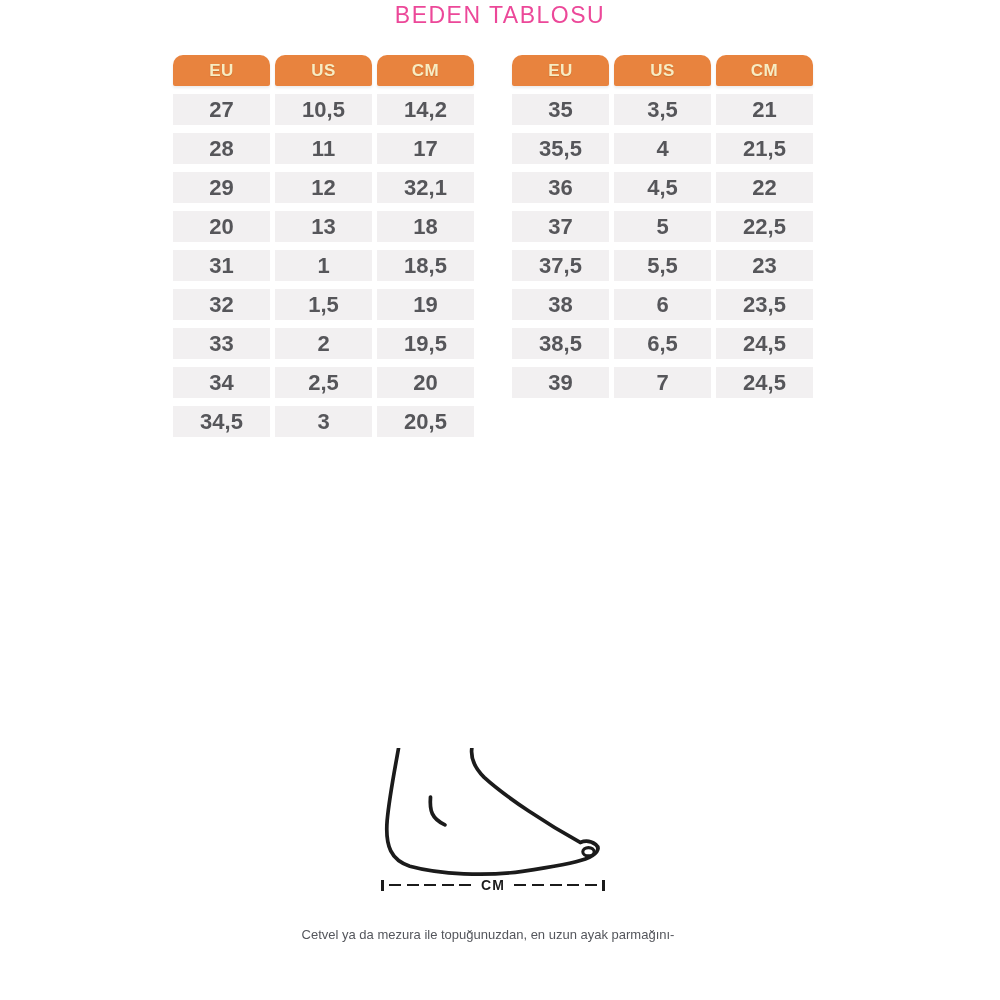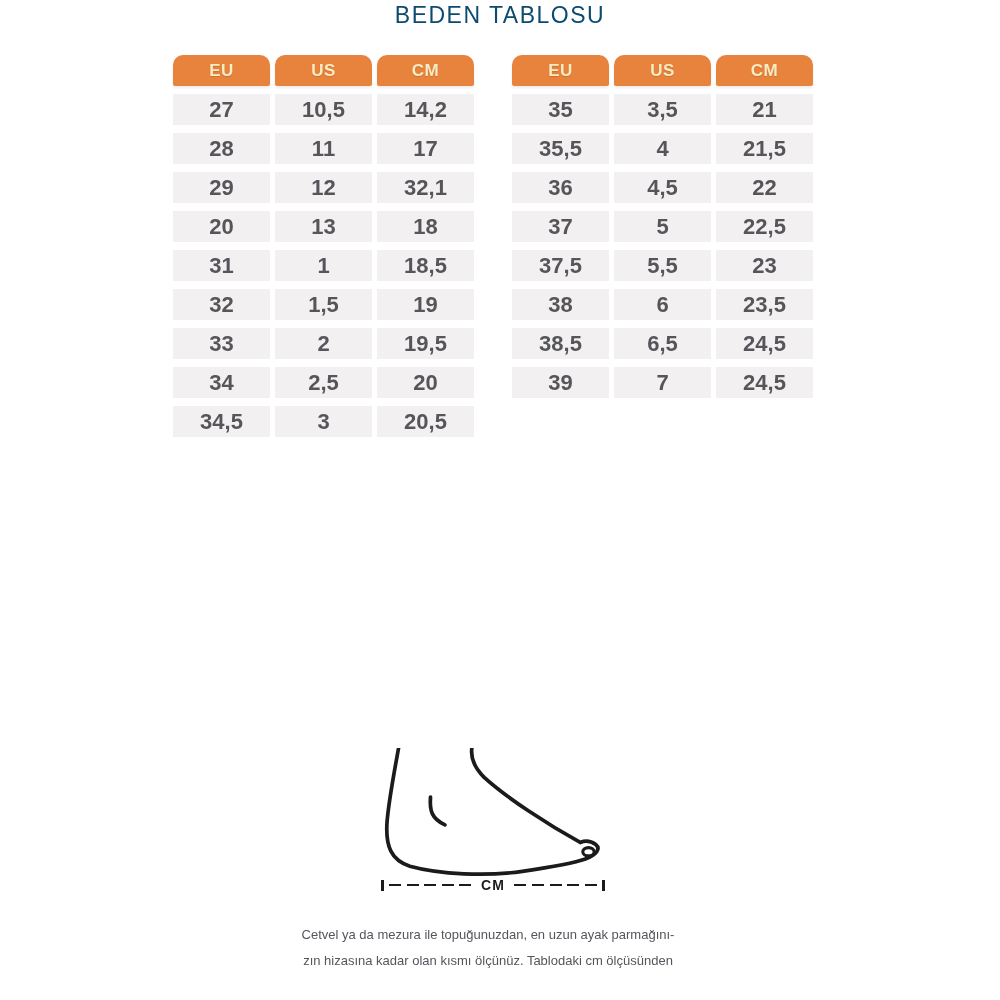--- a/index.html
+++ b/index.html
@@ -8,21 +8,21 @@
     --cell-bg:#f2f0f1;
     --cell-text:#56565a;
     --ink:#1b1b1b;
   }
   *{margin:0;padding:0;box-sizing:border-box;}
   html,body{width:1000px;height:1000px;background:#ffffff;overflow:hidden;
     font-family:"Liberation Sans", sans-serif;}
   .page{position:relative;width:1000px;height:1000px;background:#fff;}
 
   .title{position:absolute;top:2px;left:0;width:1000px;text-align:center;
-    font-size:23px;letter-spacing:1.5px;color:#0c4a6e;font-weight:500;}
+    font-size:23px;letter-spacing:1.5px;color:#ec4899;font-weight:500;}
 
   .size-table{position:absolute;top:55px;display:grid;
     grid-template-columns:repeat(3,97px);column-gap:5px;row-gap:8px;
     grid-auto-rows:31px;}
   .size-table.left{left:173px;}
   .size-table.right{left:512px;}
 
   .size-table .th{background:var(--accent);color:var(--header-text);
     border-radius:10px 10px 2px 2px;display:flex;align-items:center;justify-content:center;
     font-weight:bold;font-size:17px;letter-spacing:.5px;
@@ -141,16 +141,15 @@
     <div class="dash"></div>
     <div class="dash"></div>
     <div class="dash"></div>
     <div class="dash"></div>
     <div class="dash"></div>
     <div class="tick"></div>
   </div>
 
   <div class="instructions">
     <div>Cetvel ya da mezura ile topuğunuzdan, en uzun ayak parmağını-</div>
-    <div>zın hizasına kadar olan kısmı ölçünüz. Tablodaki cm ölçüsünden</div>
   </div>
 
 </div>
 
 </body></html>

